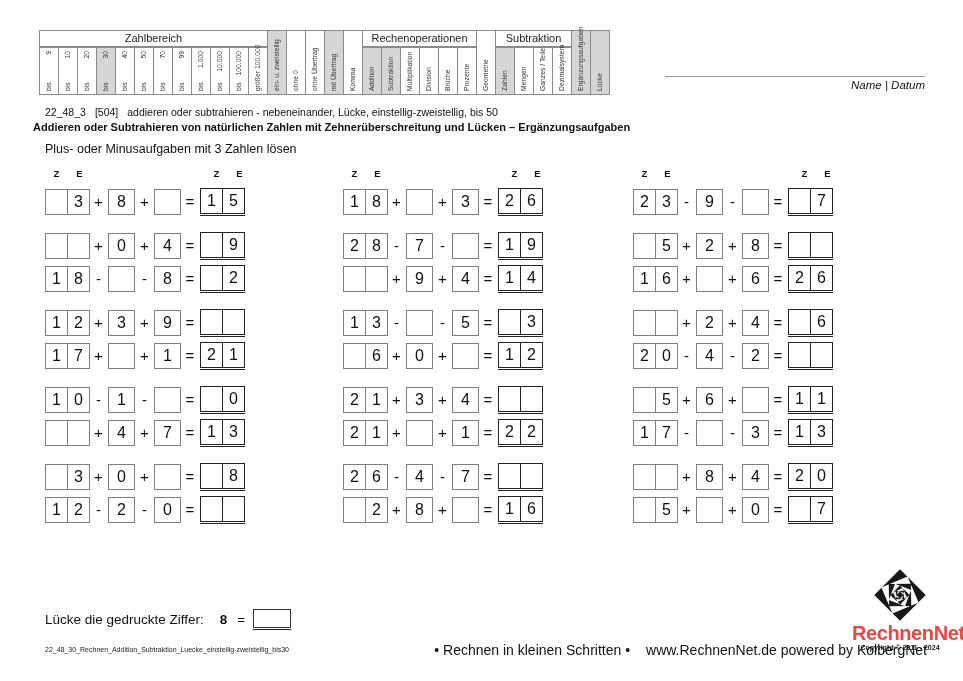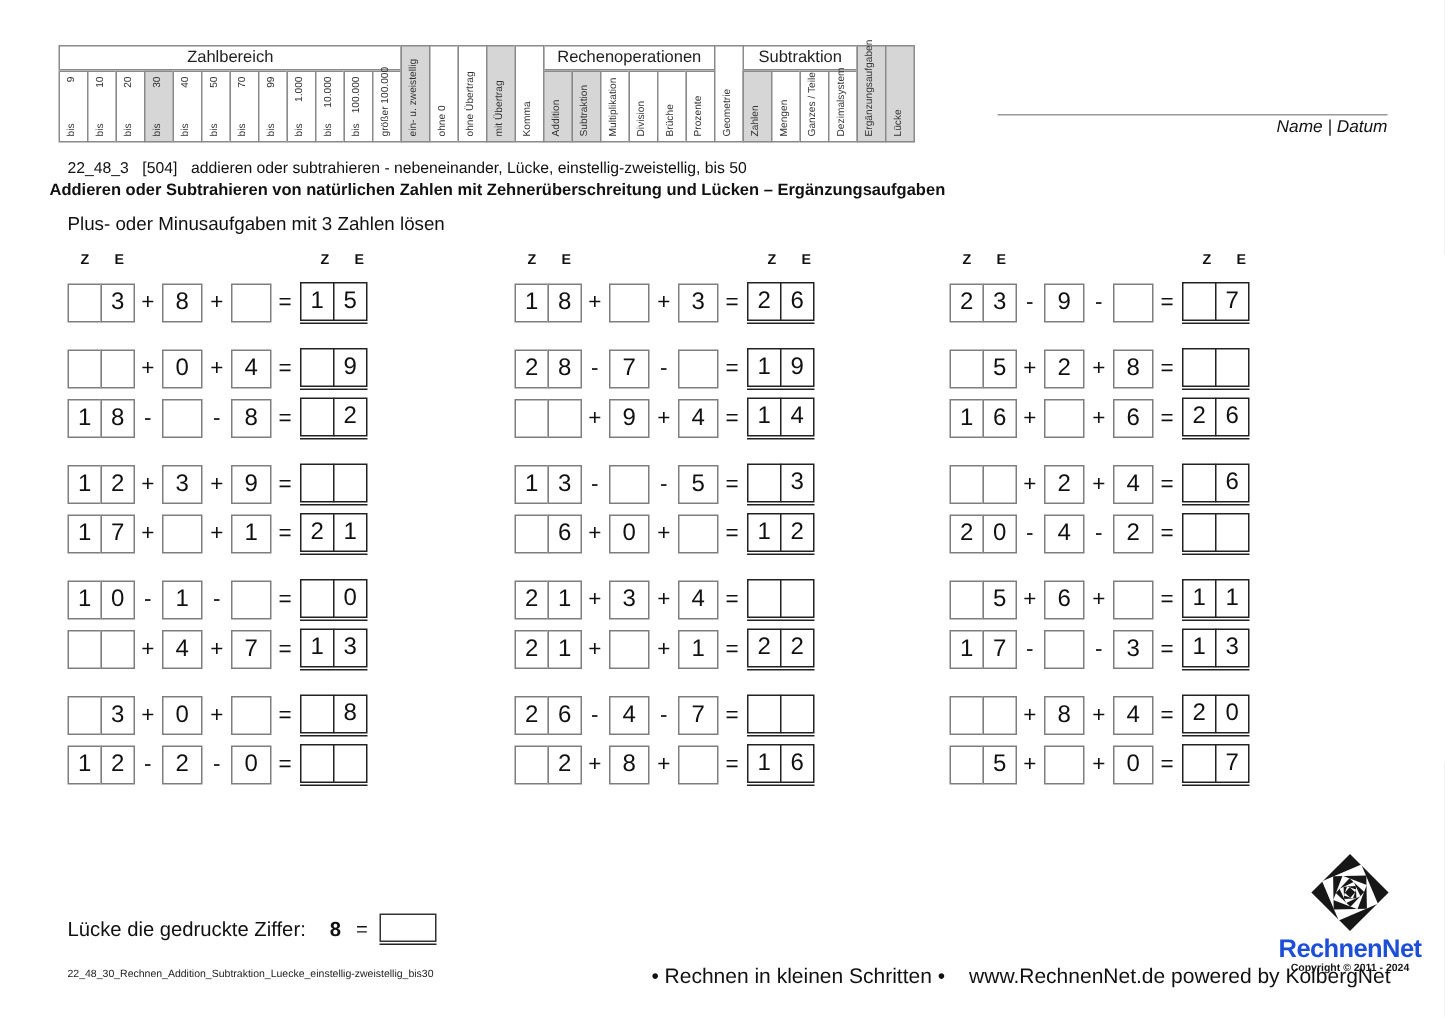--- a/index.html
+++ b/index.html
@@ -57,21 +57,21 @@
   .count .lbl { margin-right:16px; }
   .count .digit { font-weight:bold; margin-right:10px; }
   .count .ceq { margin-right:8px; }
   .countwrap { padding-bottom:1px; border-bottom:1px solid #222; }
   .countbox { width:38px; height:19px; border:1px solid #333; background:#fff; }
   
   .filename { position:absolute; left:45px; top:646px; font-size:7px; color:#222; }
   .footline { position:absolute; right:36px; top:642px; font-size:14px; display:flex; gap:16px; }
   .logo { position:absolute; left:852px; top:569px; width:96px; text-align:center; line-height:1; }
   .logo svg { width:52px; height:52px; }
-  .logoname { font-size:17px; font-weight:bold; letter-spacing:-0.4px; color:#1d4ed8; margin-top:-1px; }
+  .logoname { font-size:20px; font-weight:bold; letter-spacing:-0.4px; color:#ef4444; margin-top:-1px; }
   .logocopy { font-size:7px; font-weight:bold; color:#151515; margin-top:1px; }
 </style>
 </head>
 <body>
 
 <div class="sheet">
 
   <div id="matrix">
       <div class="mx-group">
         <div class="mx-ghead">Zahlbereich</div>

